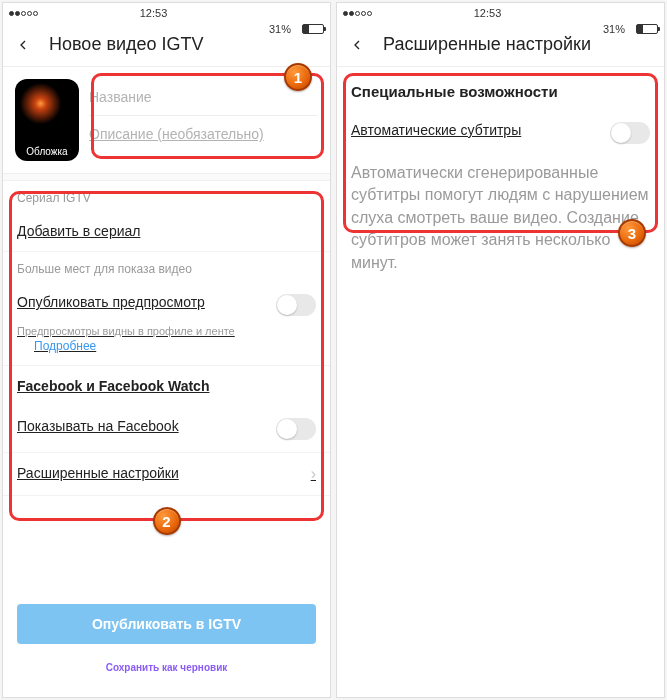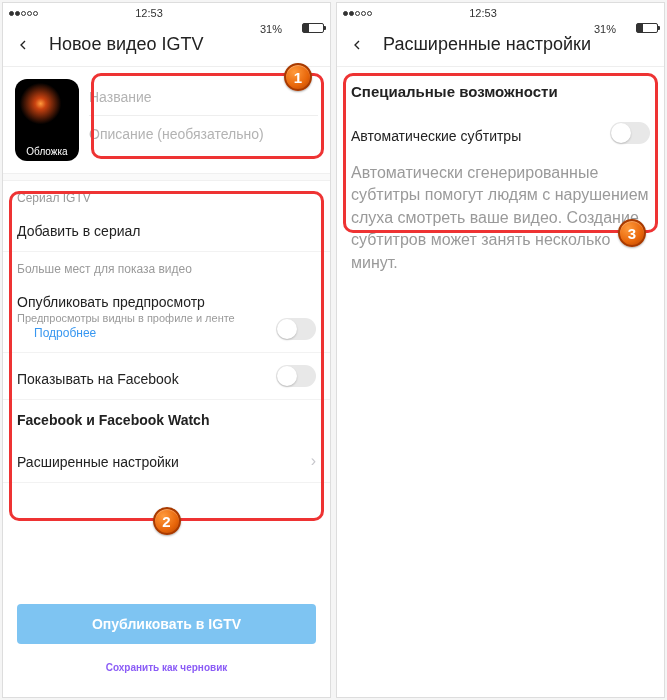--- a/index.html
+++ b/index.html
@@ -2,39 +2,39 @@
 <html><head>
 <meta charset="utf-8">
 <style>
   * { box-sizing: border-box; margin: 0; padding: 0; font-family: -apple-system, Helvetica, Arial, sans-serif; }
   body { background: #f5f5f5; width: 667px; height: 700px; display: flex; gap: 5px; padding: 2px; }
   .phone { flex: 1; background: #fff; display: flex; flex-direction: column; position: relative; border: 1px solid #ddd; }
   .statusbar { height: 20px; background: #fff; display: flex; align-items: center; justify-content: space-between; padding: 0 6px; font-size: 11px; color: #333; }
   .signal { display: flex; align-items: center; gap: 1px; }
   .dot { width: 5px; height: 5px; border-radius: 50%; border: 1px solid #333; }
   .dot.fill { background: #333; }
-  .battery { display: flex; align-items: flex-start; gap: 20px; margin-top: 31px; }
+  .battery { display: flex; align-items: center; gap: 11px; margin-top: 31px; }
   .batt-body { width: 22px; height: 10px; border: 1px solid #333; border-radius: 2px; position: relative; }
   .batt-body::after { content: ''; position: absolute; right: -3px; top: 2px; width: 2px; height: 4px; background: #333; border-radius: 0 1px 1px 0; }
   .batt-fill { width: 31%; height: 100%; background: #333; }
   .header { height: 44px; display: flex; align-items: center; padding: 0 10px; border-bottom: 1px solid #eee; }
   .back-icon { width: 20px; height: 20px; display: flex; align-items: center; justify-content: center; }
   .back-icon svg { width: 16px; height: 16px; }
   .header-title { font-size: 18px; font-weight: 400; margin-left: 16px; color: #222; }
   .content { flex: 1; overflow-y: auto; }
   .top-row { display: flex; padding: 12px; gap: 10px; }
   .cover { width: 64px; height: 82px; position: relative; border-radius: 12px; overflow: hidden; background: radial-gradient(circle at 40% 30%, #ff9a3c 0%, #c94210 8%, #000 30%), radial-gradient(circle at 60% 55%, #ffb347 0%, #b33a0a 6%, transparent 20%), #000; }
   .cover-label { position: absolute; bottom: 4px; left: 0; right: 0; text-align: center; color: #fff; font-size: 10px; font-weight: 500; }
   .fields { flex: 1; }
   .field { border-bottom: 1px solid #eee; padding: 10px 0; font-size: 14px; color: #b3b3b3; }
-  .field:last-child { border-bottom: none; }
+  .field:last-child { border-bottom: none; text-decoration: underline; }
   .section-label { font-size: 12px; color: #9a9a9a; padding: 10px 14px 6px; }
-  .row { padding: 12px 14px; font-size: 14px; color: #222; border-bottom: 1px solid #f2f2f2; display: flex; align-items: flex-end; justify-content: space-between; }
+  .row { padding: 12px 14px; font-size: 14px; color: #222; border-bottom: 1px solid #f2f2f2; display: flex; align-items: flex-start; justify-content: space-between; text-decoration: underline; }
   .row.nb { border-bottom: none; }
-  .row .sub { font-size: 11px; color: #9a9a9a; margin-top: 2px; }
+  .row .sub { font-size: 11px; color: #9a9a9a; margin-top: 15px; }
   .row .link { font-size: 12px; color: #3897f0; margin-top: 2px; margin-left: 17px; }
   .toggle { width: 40px; height: 22px; background: #e8e8e8; border-radius: 11px; position: relative; }
   .toggle::after { content: ''; position: absolute; left: 1px; top: 1px; width: 20px; height: 20px; background: #fff; border-radius: 50%; box-shadow: 0 1px 2px rgba(0,0,0,0.2); }
   .chevron { color: #c7c7cc; font-size: 16px; }
   .bottom { padding: 12px 14px; }
   .btn-primary { width: 100%; background: #7ec4f2; color: #fff; border: none; padding: 12px; border-radius: 4px; font-size: 14px; font-weight: 600; }
   .btn-text { width: 100%; background: none; border: none; color: #8b5cf6; font-size: 10px; font-weight: 600; padding: 12px; margin-top: 6px; }
   .section-title { font-size: 15px; font-weight: 600; padding: 16px 14px 10px; color: #222; }
   .helper-text { font-size: 16px; color: #9a9a9a; padding: 6px 14px; line-height: 1.4; }
   .callout { position: absolute; border: 3px solid #e33; border-radius: 10px; pointer-events: none; }
@@ -86,26 +86,26 @@
     </div>
     <div class="section-label">Больше мест для показа видео</div>
     <div class="row">
       <div>
         <div>Опубликовать предпросмотр</div>
         <div class="sub">Предпросмотры видны в профиле и ленте</div>
         <div class="link">Подробнее</div>
       </div>
       <div class="toggle"></div>
     </div>
+    <div class="row nb">
+      <strong>Facebook и Facebook Watch</strong>
+    </div>
     <div class="row">
       <span>Показывать на Facebook</span>
       <div class="toggle"></div>
-    </div>
-    <div class="row nb">
-      <strong>Facebook и Facebook Watch</strong>
     </div>
     <div class="row">
       <span>Расширенные настройки</span>
       <span class="chevron">›</span>
     </div>
   </div>
   <div class="bottom">
     <button class="btn-primary">Опубликовать в IGTV</button>
     <button class="btn-text">Сохранить как черновик</button>
   </div>

